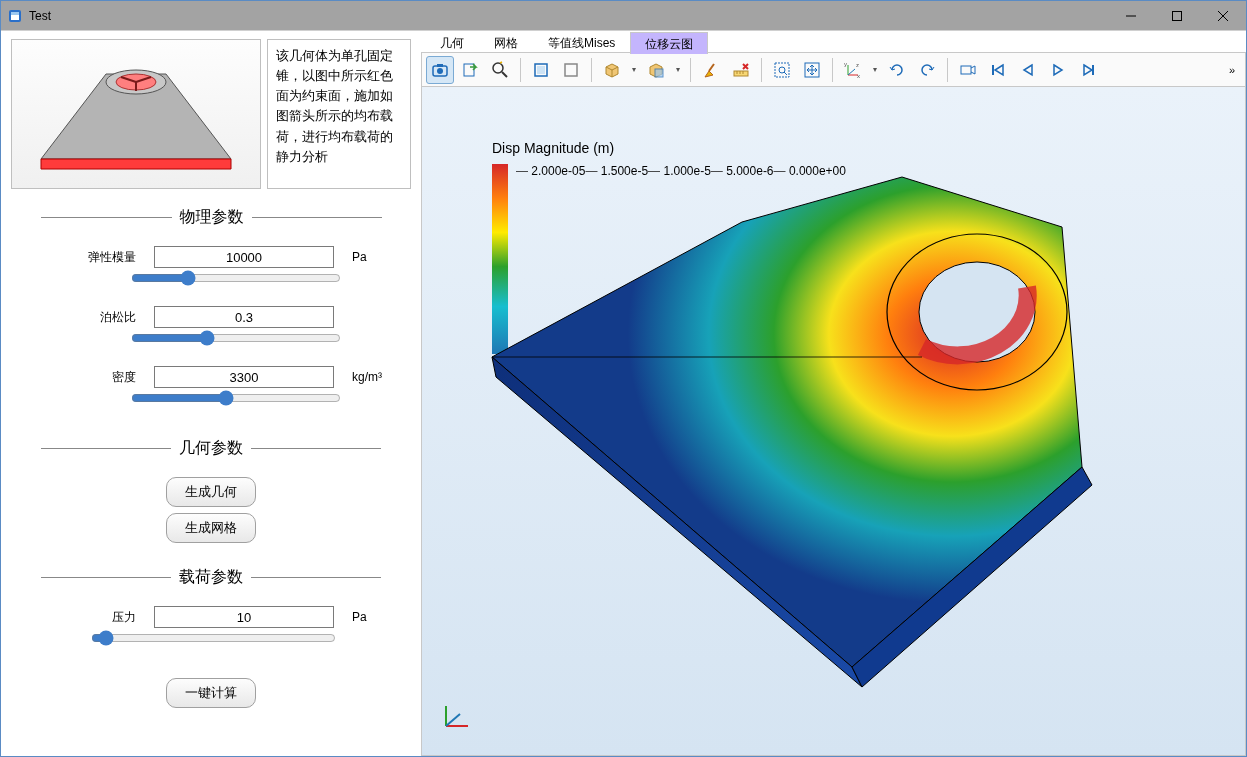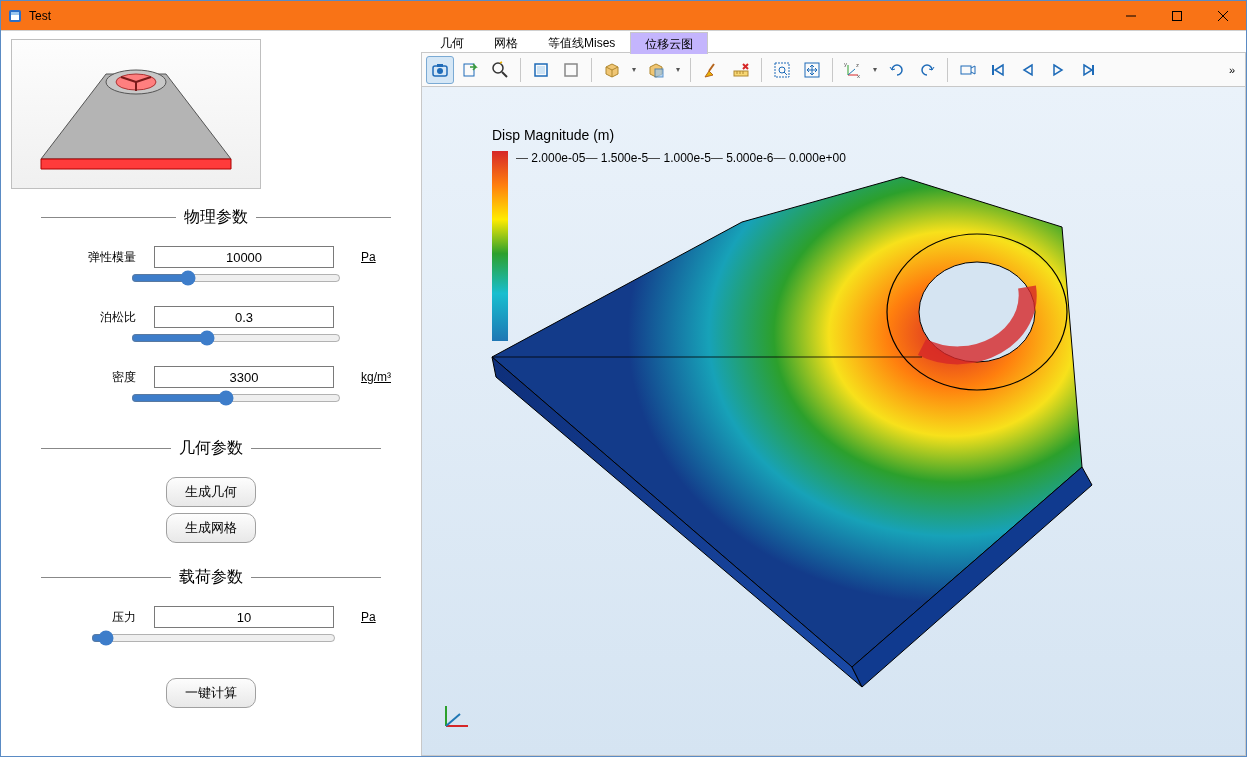--- a/index.html
+++ b/index.html
@@ -10,21 +10,21 @@
   width: 1247px;
   height: 757px;
   overflow: hidden;
   border: 1px solid #5a8bc4;
 }
 .titlebar {
   height: 30px;
   display: flex;
   align-items: center;
   padding: 0 0 0 6px;
-  background: #f97316;
+  background: #a3a3a3;
   border-bottom: 1px solid #d0d0d0;
 }
 .titlebar .app-icon {
   width: 16px; height: 16px;
   margin-right: 6px;
 }
 .titlebar .title { flex: 0 0 auto; color: #000; }
 .titlebar .spacer { flex: 1; }
 .win-controls { display: flex; }
 .win-btn {
@@ -82,21 +82,21 @@
 }
 .param-row label { width: 55px; text-align: right; }
 .param-row input[type=text] {
   width: 180px;
   border: 1px solid #7a7a7a;
   padding: 2px 4px;
   font-size: 13px;
   height: 22px;
   text-align: center;
 }
-.param-row .unit { margin-left: 9px; text-decoration: underline; }
+.param-row .unit { margin-left: 0; }
 .slider {
   margin: 0 0 14px 90px;
   width: 210px;
   accent-color: #3d7dca;
 }
 .slider-short { margin-left: 50px; width: 245px; }
 .center-btn-row { display:flex; justify-content:center; margin:6px 0;}
 .std-btn {
   padding: 5px 18px;
   font-size: 13px;
@@ -155,21 +155,21 @@
   flex:1;
   border:1px solid #c8c8c8;
   border-top:none;
   margin: 0;
   background: linear-gradient(#eaf2fa,#d5e4f2);
   position: relative;
   overflow:hidden;
 }
 .legend {
   position:absolute;
-  left: 70px; top: 40px;
+  left: 70px; top: 53px;
 }
 .legend-title { font-size:14px; margin-bottom:8px; }
 .legend-body { display:flex; gap:8px; align-items:stretch;}
 .legend-bar {
   width: 16px; height: 190px;
   background: linear-gradient(to bottom,
     #d62728 0%, #ff7f0e 18%, #ffeb00 36%,
     #2ca02c 54%, #17becf 75%, #1f77b4 100%);
 }
 .legend-ticks { display:flex; flex-direction:row; justify-content:space-between; height:190px; font-size:12px;}
@@ -217,20 +217,21 @@
         <svg width="220" height="130" viewBox="0 0 220 130">
           <polygon points="15,110 205,110 140,25 80,25" fill="#b4b4b4" stroke="#555"></polygon>
           <polygon points="15,110 205,110 205,120 15,120" fill="#ff3b3b" stroke="#a00"></polygon>
           <ellipse cx="110" cy="33" rx="30" ry="12" fill="#c8c8c8" stroke="#555"></ellipse>
           <ellipse cx="110" cy="33" rx="20" ry="8" fill="#ff7f7f" stroke="#a33"></ellipse>
           <line x1="110" y1="33" x2="95" y2="28" stroke="#7a1a1a" stroke-width="2"></line>
           <line x1="110" y1="33" x2="125" y2="28" stroke="#7a1a1a" stroke-width="2"></line>
           <line x1="110" y1="33" x2="110" y2="42" stroke="#7a1a1a" stroke-width="2"></line>
         </svg>
       </div>
+      <div class="desc-box">该几何体为单孔固定锥，以图中所示红色面为约束面，施加如图箭头所示的均布载荷，进行均布载荷的静力分析</div>
     </div>
 
     <fieldset class="group">
       <legend>物理参数</legend>
       <div class="param-row">
         <label>弹性模量</label>
         <input type="text" value="10000" style="">
         <span class="unit">Pa</span>
       </div>
       <input type="range" class="slider" min="0" max="100" value="25" style="">

